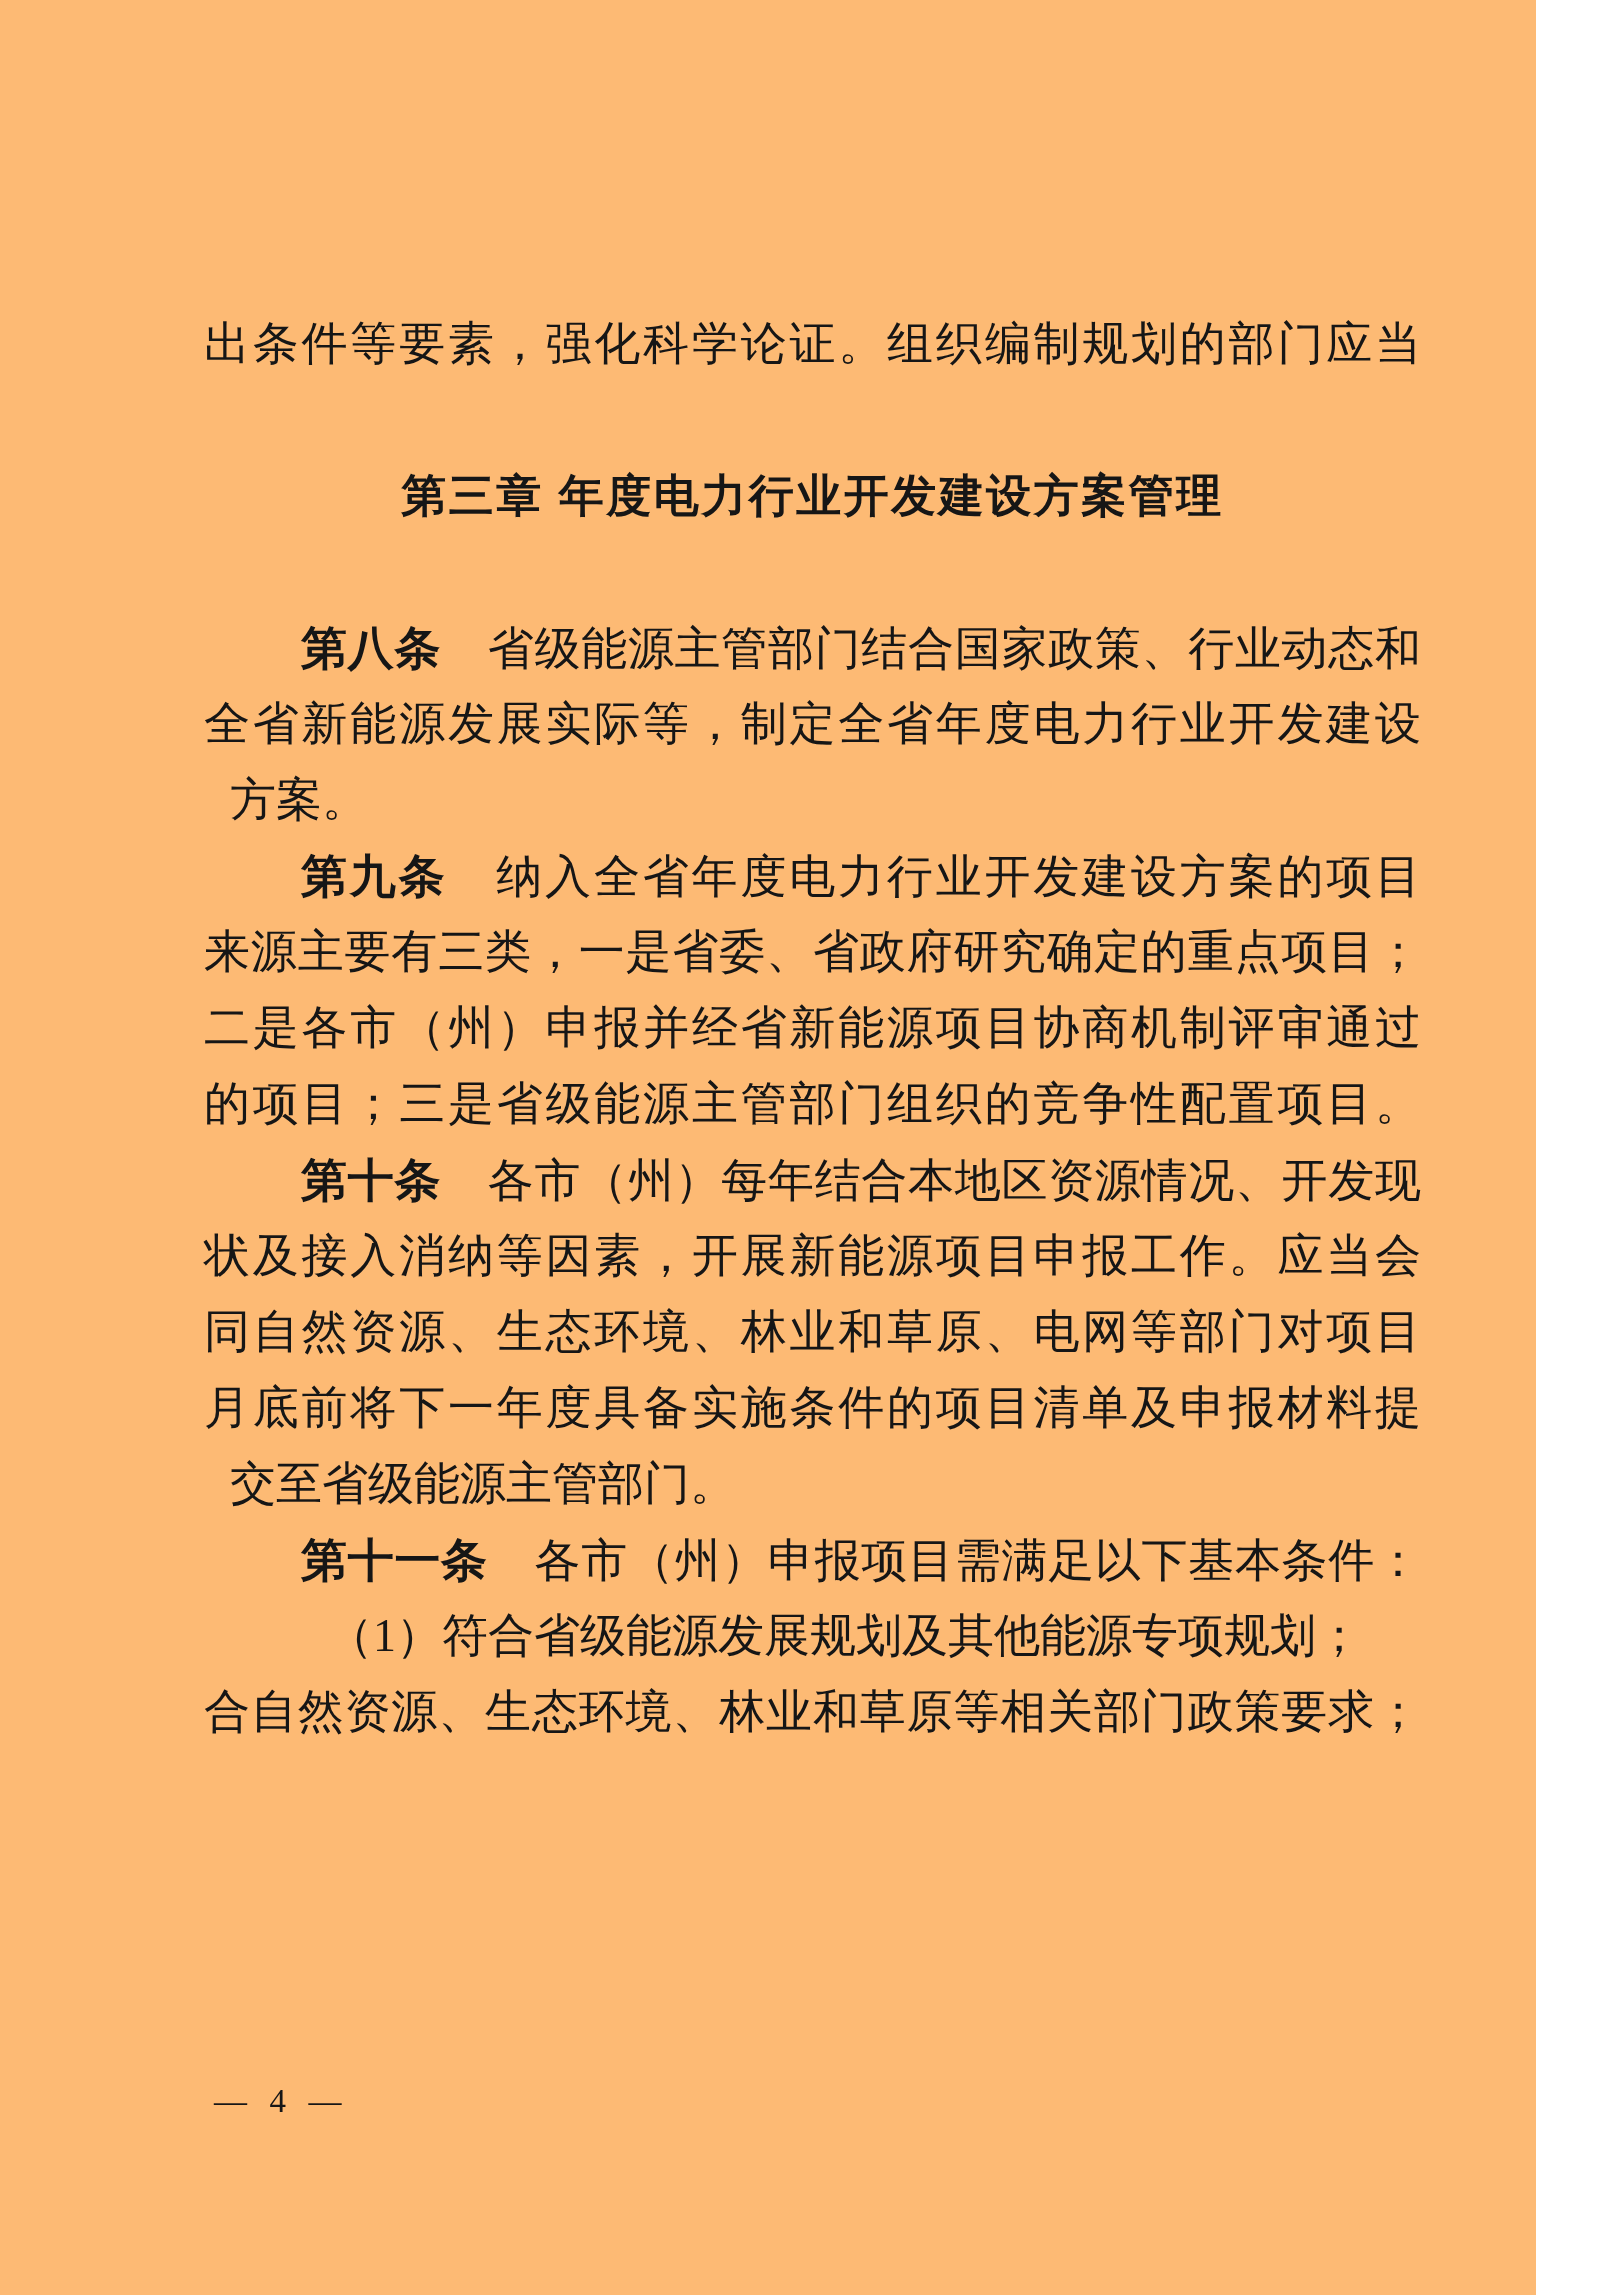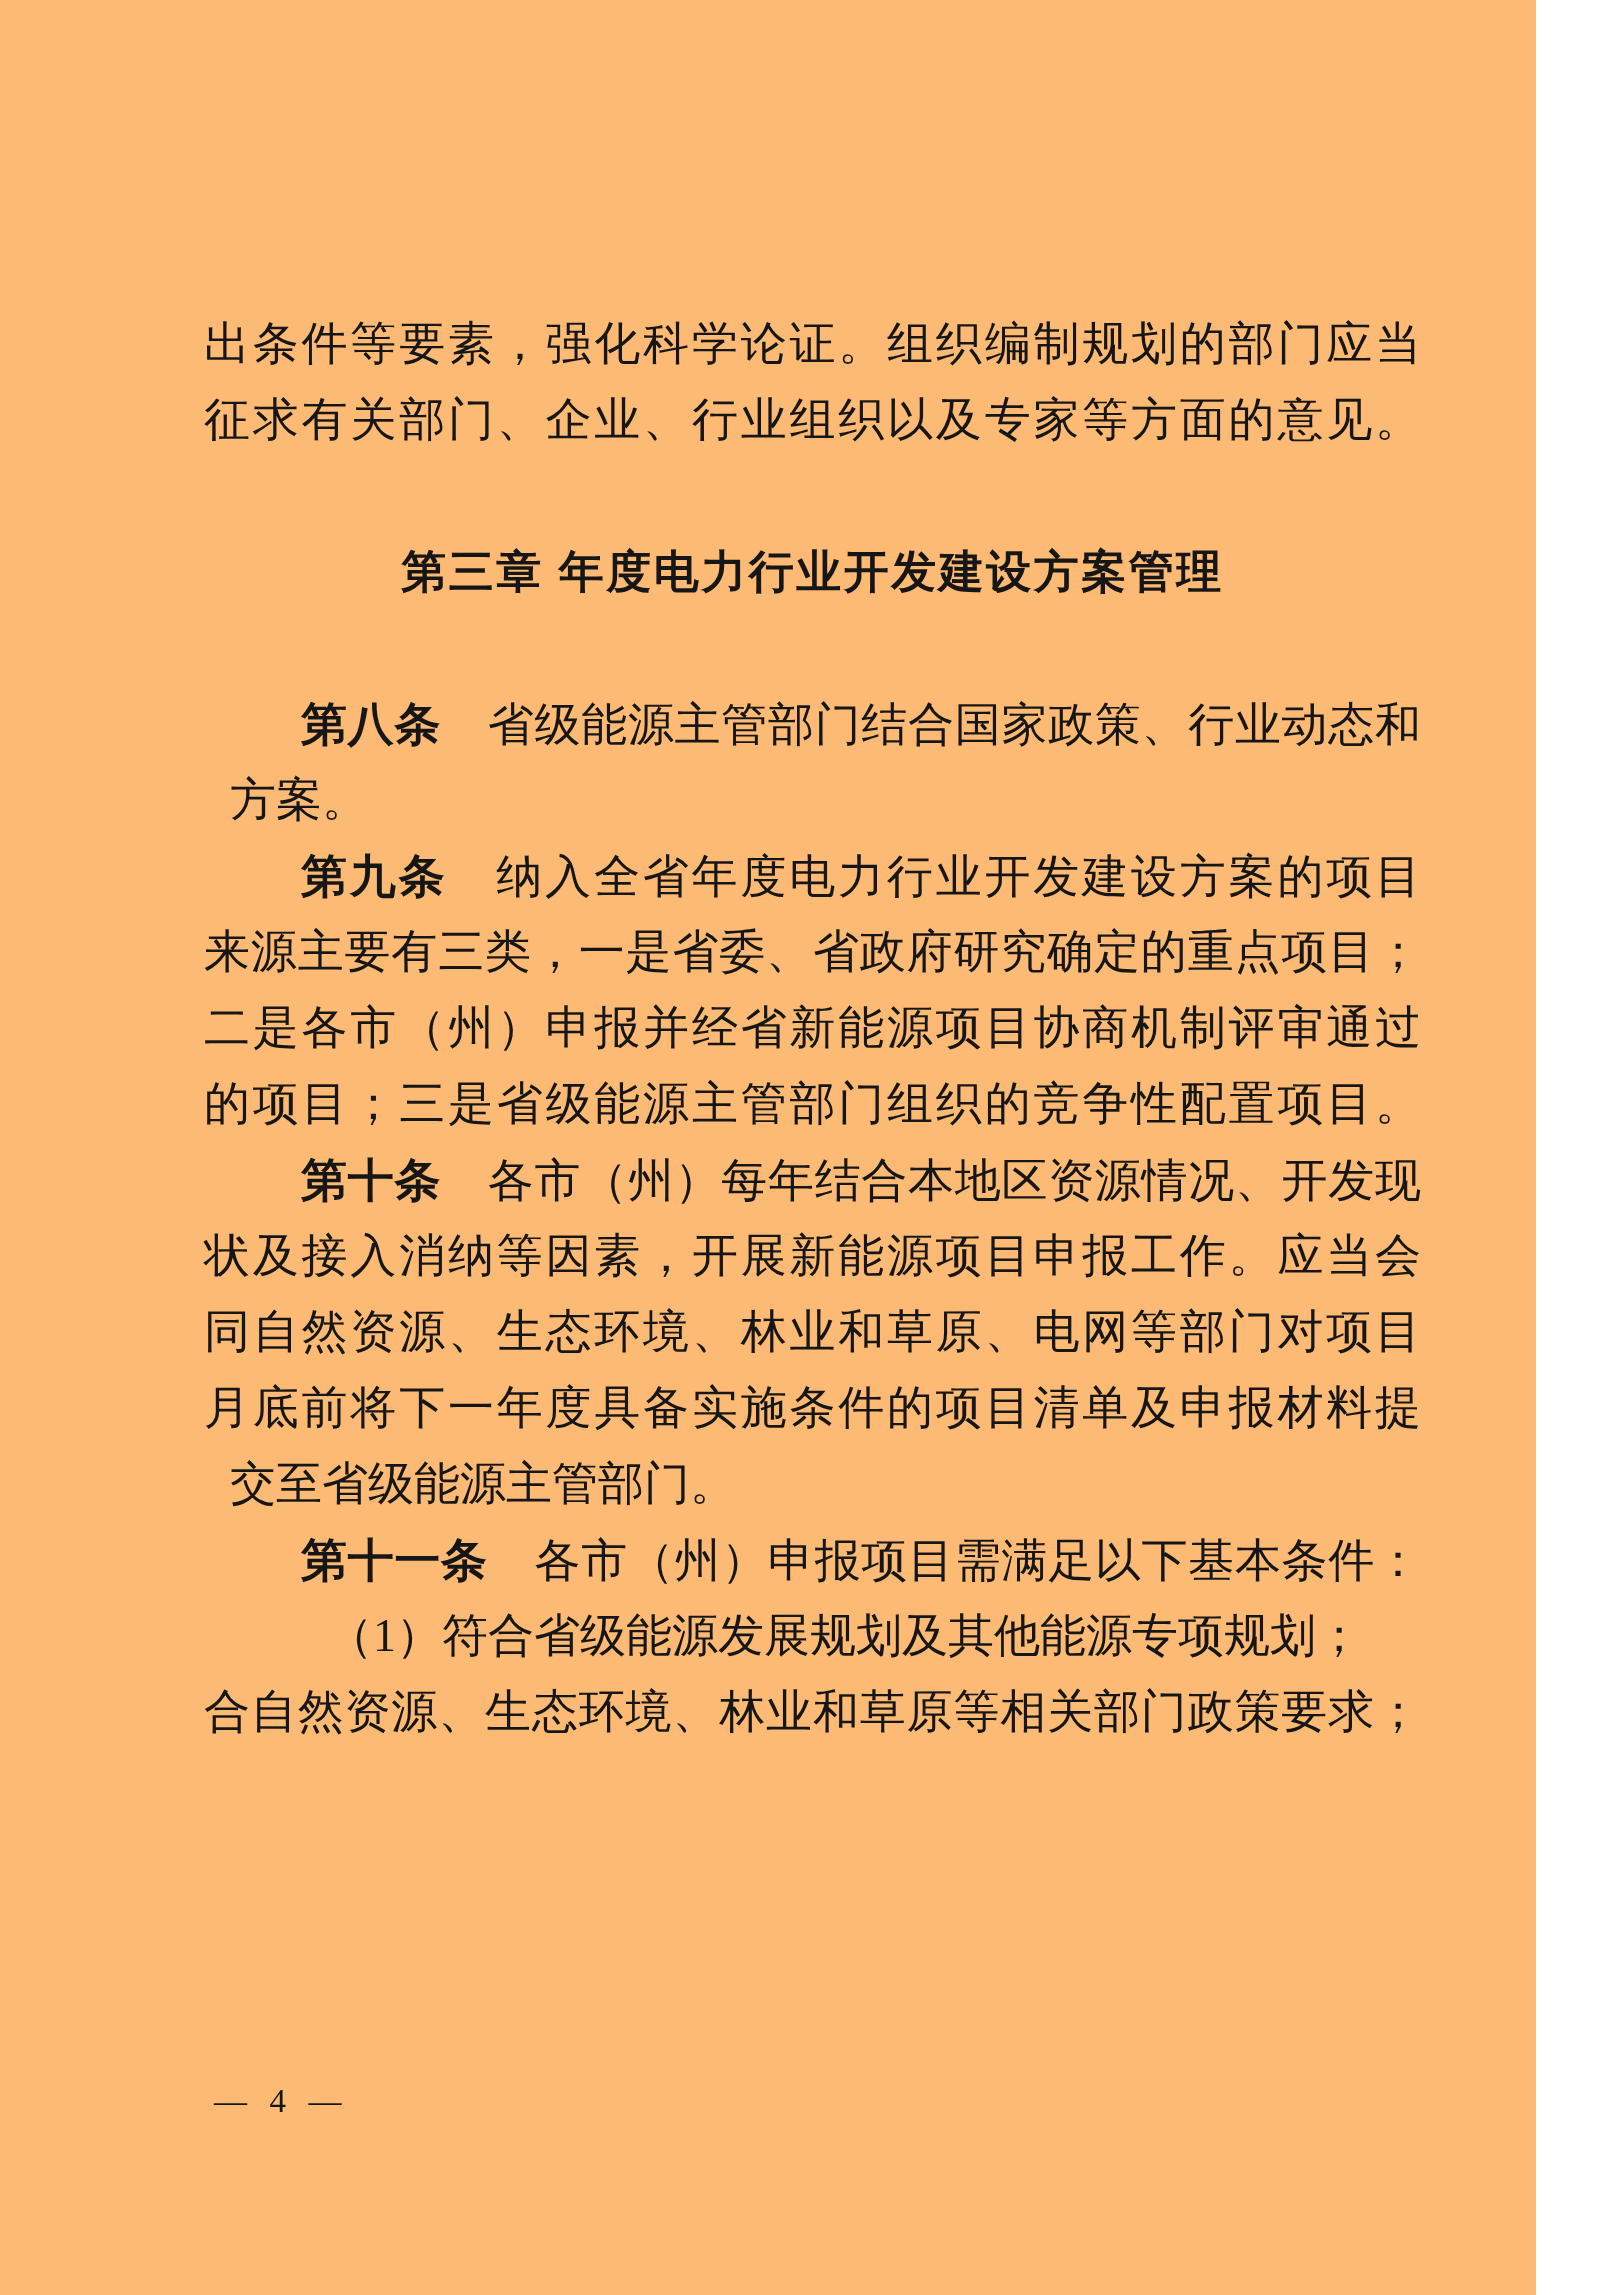--- a/index.html
+++ b/index.html
@@ -64,29 +64,29 @@
     white-space: pre;
   }
 </style>
 </head>
 <body>
 
 <div class="page">
   <main class="content">
 
     <div class="line just"><span>出条件等要素，强化科学论证。组织编制规划的部门应当</span></div>
-    <div class="line just"><span>征求有关部门、企业、行业组织以及专家等方面的意见。</span></div>
 
     <div class="spacer"></div>
 
     <div class="line heading">第三章 年度电力行业开发建设方案管理</div>
 
     <div class="spacer"></div>
 
     <div class="line just ind"><span class="prefix">第八条</span><span>　省级能源主管部门结合国家政策、行业动态和</span></div>
+    <div class="line just"><span>全省新能源发展实际等，制定全省年度电力行业开发建设</span></div>
     <div class="line left"><span>方案。</span></div>
     <div class="line just ind"><span class="prefix">第九条</span><span>　纳入全省年度电力行业开发建设方案的项目</span></div>
     <div class="line just"><span>来源主要有三类，一是省委、省政府研究确定的重点项目；</span></div>
     <div class="line just"><span>二是各市（州）申报并经省新能源项目协商机制评审通过</span></div>
     <div class="line just"><span>的项目；三是省级能源主管部门组织的竞争性配置项目。</span></div>
     <div class="line just ind"><span class="prefix">第十条</span><span>　各市（州）每年结合本地区资源情况、开发现</span></div>
     <div class="line just"><span>状及接入消纳等因素，开展新能源项目申报工作。应当会</span></div>
     <div class="line just"><span>同自然资源、生态环境、林业和草原、电网等部门对项目</span></div>
     <div class="line just"><span>月底前将下一年度具备实施条件的项目清单及申报材料提</span></div>
     <div class="line left"><span>交至省级能源主管部门。</span></div>

